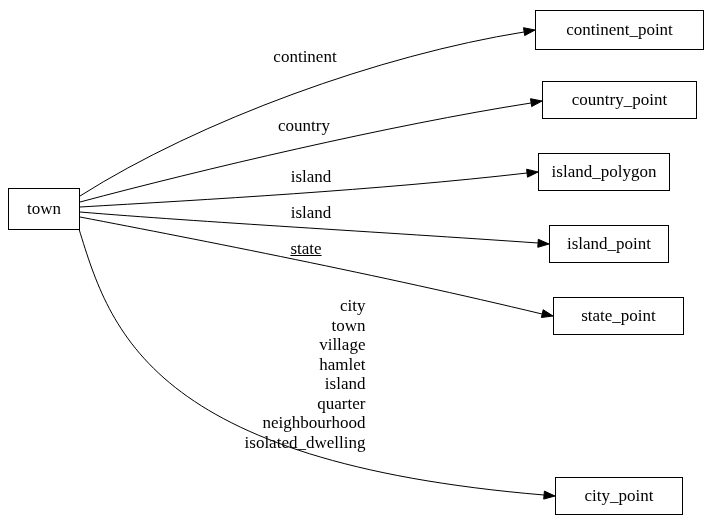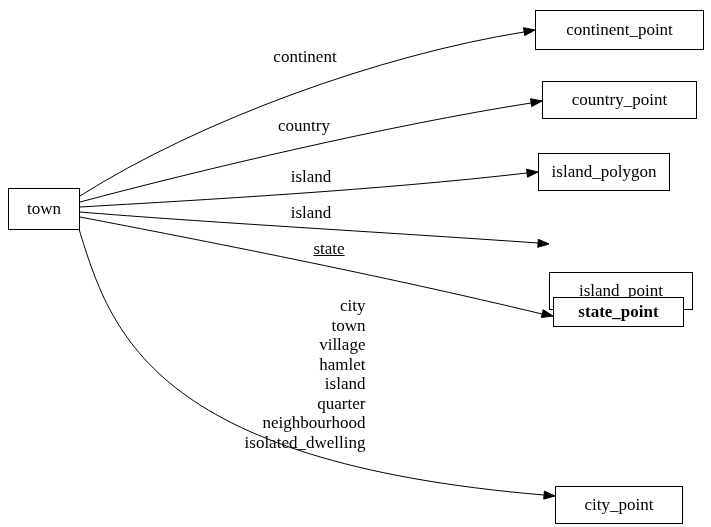--- a/index.html
+++ b/index.html
@@ -78,35 +78,35 @@
   </svg>
 
   <div class="node" style="left:8px;   top:188px; width:72px;  height:42px;">town</div>
 
   <div class="node" style="left:535px; top:10px;  width:169px; height:40px;">continent_point</div>
 
   <div class="node" style="left:542px; top:81px;  width:155px; height:38px;">country_point</div>
 
   <div class="node" style="left:538px; top:153px; width:132px; height:38px;">island_polygon</div>
 
-  <div class="node" style="left:549px; top:225px; width:144px; height:38px;margin-top:47px;">island_point</div>
+  <div class="node" style="left:549px; top:225px; width:120px; height:38px;">island_point</div>
 
-  <div class="node" style="left:553px; top:297px; width:131px; height:30px;font-weight:bold;">state_point</div>
+  <div class="node" style="left:553px; top:297px; width:131px; height:38px;">state_point</div>
 
-  <div class="node" style="left:555px; top:477px; width:128px; height:38px;margin-top:9px;">city_point</div>
+  <div class="node" style="left:555px; top:477px; width:128px; height:38px;">city_point</div>
 
   <div class="edge-label" style="left:305px; top:47px;">continent</div>
 
   <div class="edge-label" style="left:304px; top:116px;">country</div>
 
   <div class="edge-label" style="left:311px; top:167px;">island</div>
 
   <div class="edge-label" style="left:311px; top:203px;">island</div>
 
-  <div class="edge-label" style="left:329px; top:239px;text-decoration:underline;">state</div>
+  <div class="edge-label" style="left:306px; top:239px;text-decoration:underline;">state</div>
 
   <div class="edge-label" style="left:305px; top:296px;">city
 town
 village
 hamlet
 island
 quarter
 neighbourhood
 isolated_dwelling</div>
 

